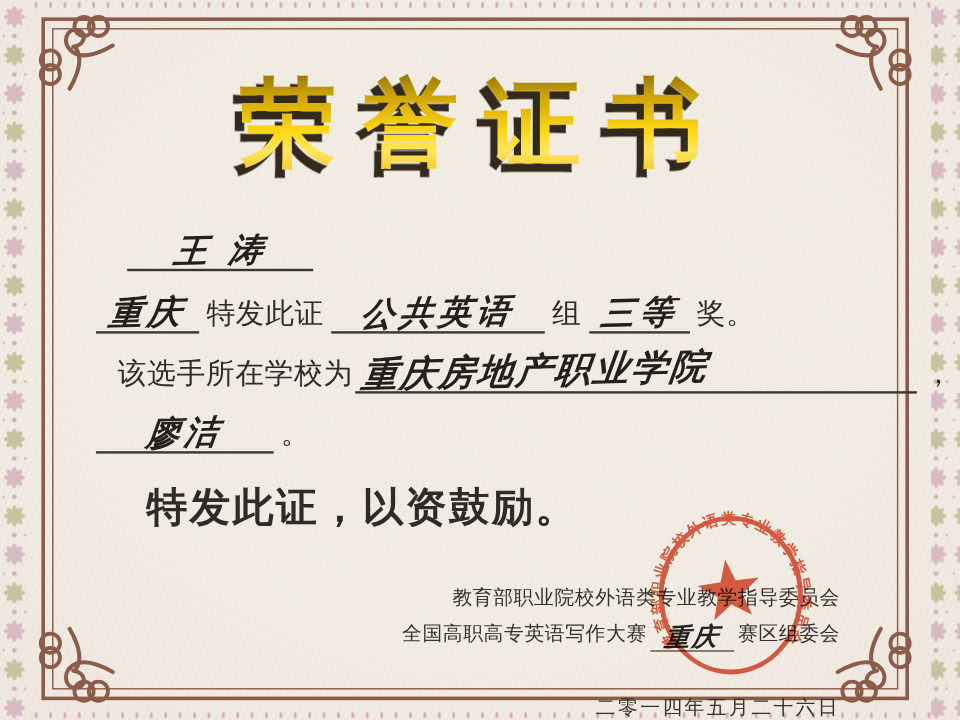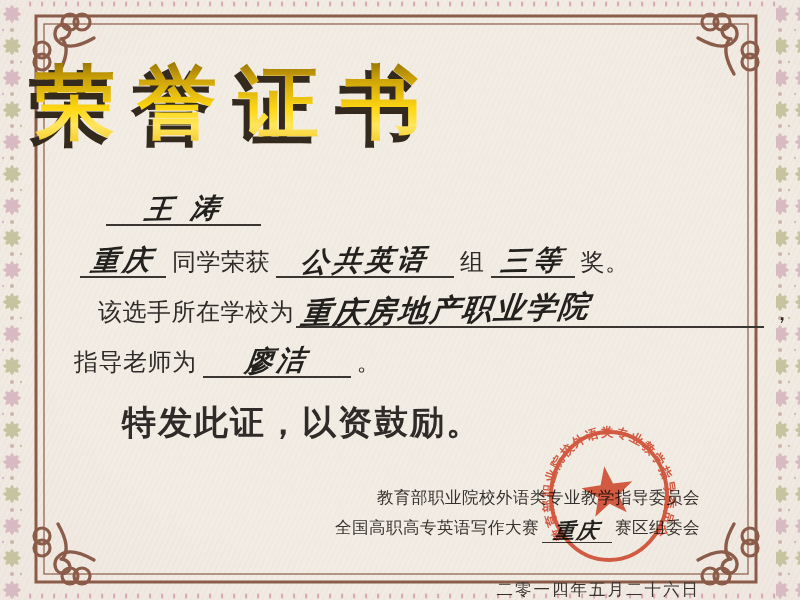--- a/index.html
+++ b/index.html
@@ -19,22 +19,23 @@
     position: absolute; inset: 0;
     background:
       repeating-linear-gradient(115deg, rgba(205,185,175,.07) 0 2px, rgba(255,255,255,0) 2px 5px);
     pointer-events: none;
   }
   .border-svg, .seal-svg { position: absolute; left: 0; top: 0; }
   .seal-svg { mix-blend-mode: multiply; }
 
   .title {
     position: absolute; top: 50px; left: 0; right: 0;
+    text-align: center;
     font-size: 80px; font-weight: 700;
-    letter-spacing: 22px; padding-left: 35px;
+    letter-spacing: 22px; padding-left: 8px;
     font-family: "DejaVu Serif", "Liberation Serif", serif;
     background: linear-gradient(180deg, #7a5d06 2%, #caa008 26%, #ffd814 55%, #ffe65e 70%, #e9b404 100%);
     -webkit-background-clip: text; background-clip: text;
     color: transparent; -webkit-text-fill-color: transparent;
     filter: drop-shadow(-6px 7px 0px #33291c);
     white-space: nowrap;
   }
 
   .line { position: absolute; display: flex; align-items: flex-end; white-space: nowrap;
           font-size: 24px; line-height: 1.3; letter-spacing: 0.5px; font-weight: 500; }
@@ -126,41 +127,40 @@
   <div class="line" style="left:100px; top:192px;">
     <span class="blank" style="width:155px;">
       <span class="hand">王 涛</span>
     </span>
   </div>
 
   <div class="line" style="left:74px; top:244px;">
     <span class="blank" style="width:86px;">
       <span class="hand">重庆</span>
     </span>
-    <span>同学荣获</span>
+    <span>特发此证</span>
     <span class="blank" style="width:178px;">
       <span class="hand">公共英语</span>
     </span>
     <span>组</span>
     <span class="blank" style="width:84px;">
       <span class="hand">三等</span>
     </span>
     <span>奖。</span>
   </div>
 
   <div class="line" style="left:74px; top:294px;margin-left:24px;">
     <span>该选手所在学校为</span>
     <span class="blank school" style="width:468px; margin-left:2px;">
       <span class="hand big">重庆房地产职业学院</span>
     </span>
     <span>，</span>
   </div>
 
   <div class="line" style="left:74px; top:344px;">
-    <span>指导老师为</span>
     <span class="blank" style="width:148px;">
       <span class="hand">廖洁</span>
     </span>
     <span>。</span>
   </div>
 
   <div class="closing">特发此证，以资鼓励。</div>
 
   <div class="footer">
     <div class="row">教育部职业院校外语类专业教学指导委员会</div>

